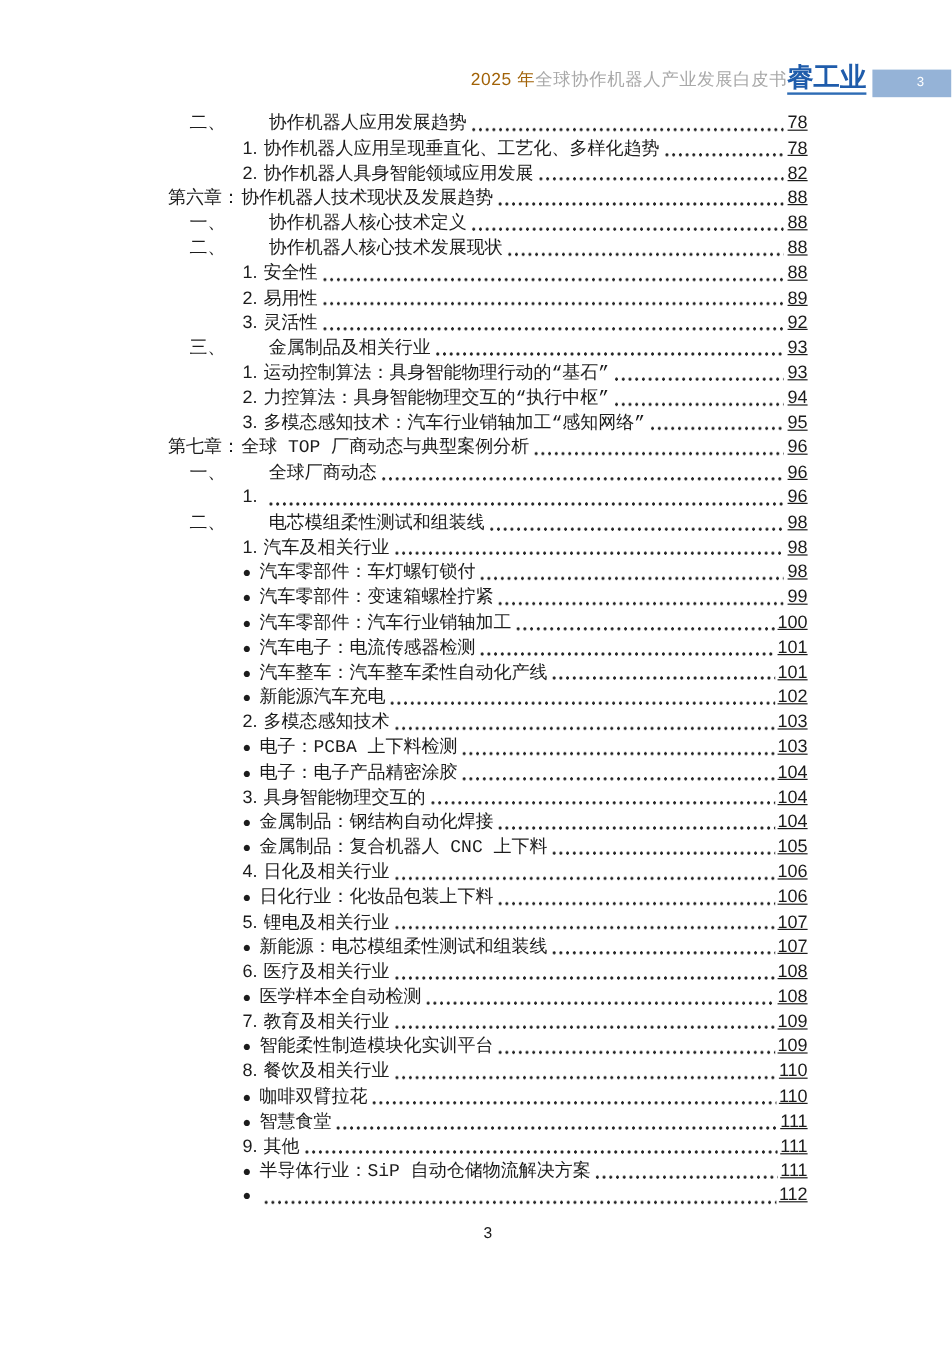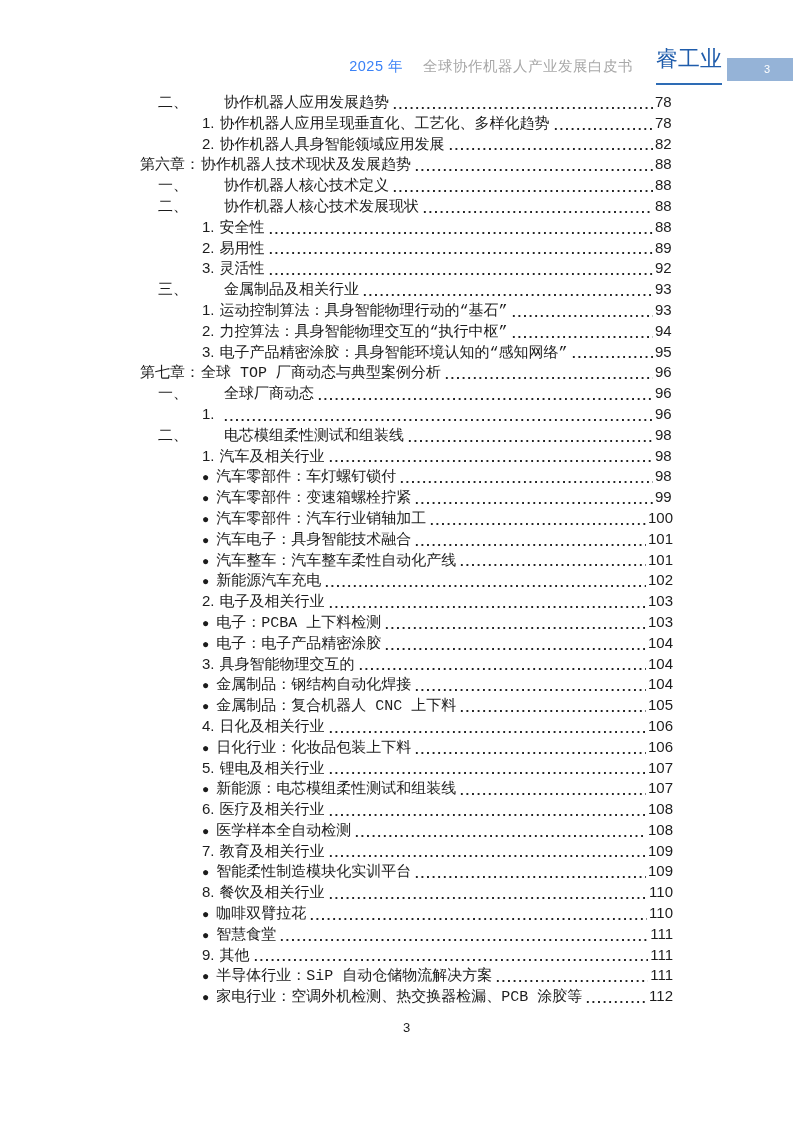--- a/index.html
+++ b/index.html
@@ -23,29 +23,29 @@
     right: 0;
     height: 32px;
     display: flex;
     align-items: center;
   }
   .header-title {
     font-size: 14.5px;
     letter-spacing: 0.5px;
     white-space: nowrap;
   }
-  .header-title .year { color: #3b82f6; }
-  .header-title .rest { color: #a8a8a8; margin-left: 20px; }
+  .header-title .year { color: #a16207; }
+  .header-title .rest { color: #a8a8a8; }
   .logo {
-    margin-left: 23px;
+    margin-left: 0;
     font-size: 22px;
-    font-weight: normal;
+    font-weight: bold;
     color: #1f5cab;
     border-bottom: 2.5px solid #2e6cb5;
-    padding-bottom: 13px;
+    padding-bottom: 1px;
     line-height: 1;
     white-space: nowrap;
   }
   .page-badge {
     margin-left: 5px;
     margin-top: 6px;
     width: 66px;
     height: 23px;
     background: #95b3d7;
     color: #ffffff;
@@ -78,21 +78,21 @@
   .leader {
     flex: 1 1 auto;
     min-width: 6px;
     align-self: stretch;
     margin: 0 2px 0 3px;
     background-image: radial-gradient(circle, #232323 1.1px, transparent 1.45px);
     background-size: 5.6px 6px;
     background-repeat: repeat-x;
     background-position: left bottom 3px;
   }
-  .toc-page { flex: 0 0 auto; text-align: left; min-width: 18px; }
+  .toc-page { flex: 0 0 auto; text-align: right; min-width: 18px; text-decoration: underline; }
 
   .row-chapter { }
   .row-chapter .toc-marker { margin-right: 1px; }
 
   .row-section { padding-left: 18px; }
   .row-section .toc-marker { display: inline-block; width: 66px; }
 
   .row-num { padding-left: 62px; }
   .row-num .toc-marker { margin-right: 5px; }
 
@@ -189,21 +189,21 @@
       <span class="toc-page">93</span>
     </div>
       <div class="toc-row row-num">
       <span class="toc-marker">2.</span>
       <span class="toc-title">力控算法：具身智能物理交互的“执行中枢”</span>
       <span class="leader"></span>
       <span class="toc-page">94</span>
     </div>
       <div class="toc-row row-num">
       <span class="toc-marker">3.</span>
-      <span class="toc-title">电子产品精密涂胶：具身智能环境认知的“感知网络”</span>
+      <span class="toc-title">多模态感知技术：汽车行业销轴加工“感知网络”</span>
       <span class="leader"></span>
       <span class="toc-page">95</span>
     </div>
       <div class="toc-row row-chapter">
       <span class="toc-marker">第七章：</span>
       <span class="toc-title">全球 TOP 厂商动态与典型案例分析</span>
       <span class="leader"></span>
       <span class="toc-page">96</span>
     </div>
       <div class="toc-row row-section">
@@ -242,39 +242,39 @@
       <span class="toc-page">99</span>
     </div>
       <div class="toc-row row-bullet">
       <span class="toc-marker">●</span>
       <span class="toc-title">汽车零部件：汽车行业销轴加工</span>
       <span class="leader"></span>
       <span class="toc-page">100</span>
     </div>
       <div class="toc-row row-bullet">
       <span class="toc-marker">●</span>
-      <span class="toc-title">汽车电子：具身智能技术融合</span>
+      <span class="toc-title">汽车电子：电流传感器检测</span>
       <span class="leader"></span>
       <span class="toc-page">101</span>
     </div>
       <div class="toc-row row-bullet">
       <span class="toc-marker">●</span>
       <span class="toc-title">汽车整车：汽车整车柔性自动化产线</span>
       <span class="leader"></span>
       <span class="toc-page">101</span>
     </div>
       <div class="toc-row row-bullet">
       <span class="toc-marker">●</span>
       <span class="toc-title">新能源汽车充电</span>
       <span class="leader"></span>
       <span class="toc-page">102</span>
     </div>
       <div class="toc-row row-num">
       <span class="toc-marker">2.</span>
-      <span class="toc-title">电子及相关行业</span>
+      <span class="toc-title">多模态感知技术</span>
       <span class="leader"></span>
       <span class="toc-page">103</span>
     </div>
       <div class="toc-row row-bullet">
       <span class="toc-marker">●</span>
       <span class="toc-title">电子：PCBA 上下料检测</span>
       <span class="leader"></span>
       <span class="toc-page">103</span>
     </div>
       <div class="toc-row row-bullet">
@@ -374,21 +374,20 @@
       <span class="toc-page">111</span>
     </div>
       <div class="toc-row row-bullet">
       <span class="toc-marker">●</span>
       <span class="toc-title">半导体行业：SiP 自动仓储物流解决方案</span>
       <span class="leader"></span>
       <span class="toc-page">111</span>
     </div>
       <div class="toc-row row-bullet">
       <span class="toc-marker">●</span>
-      <span class="toc-title">家电行业：空调外机检测、热交换器检漏、PCB 涂胶等</span>
       <span class="leader"></span>
       <span class="toc-page">112</span>
     </div>
     </div>
 
   <div class="footer">
     <span>3</span>
   </div>
 
 </div>

